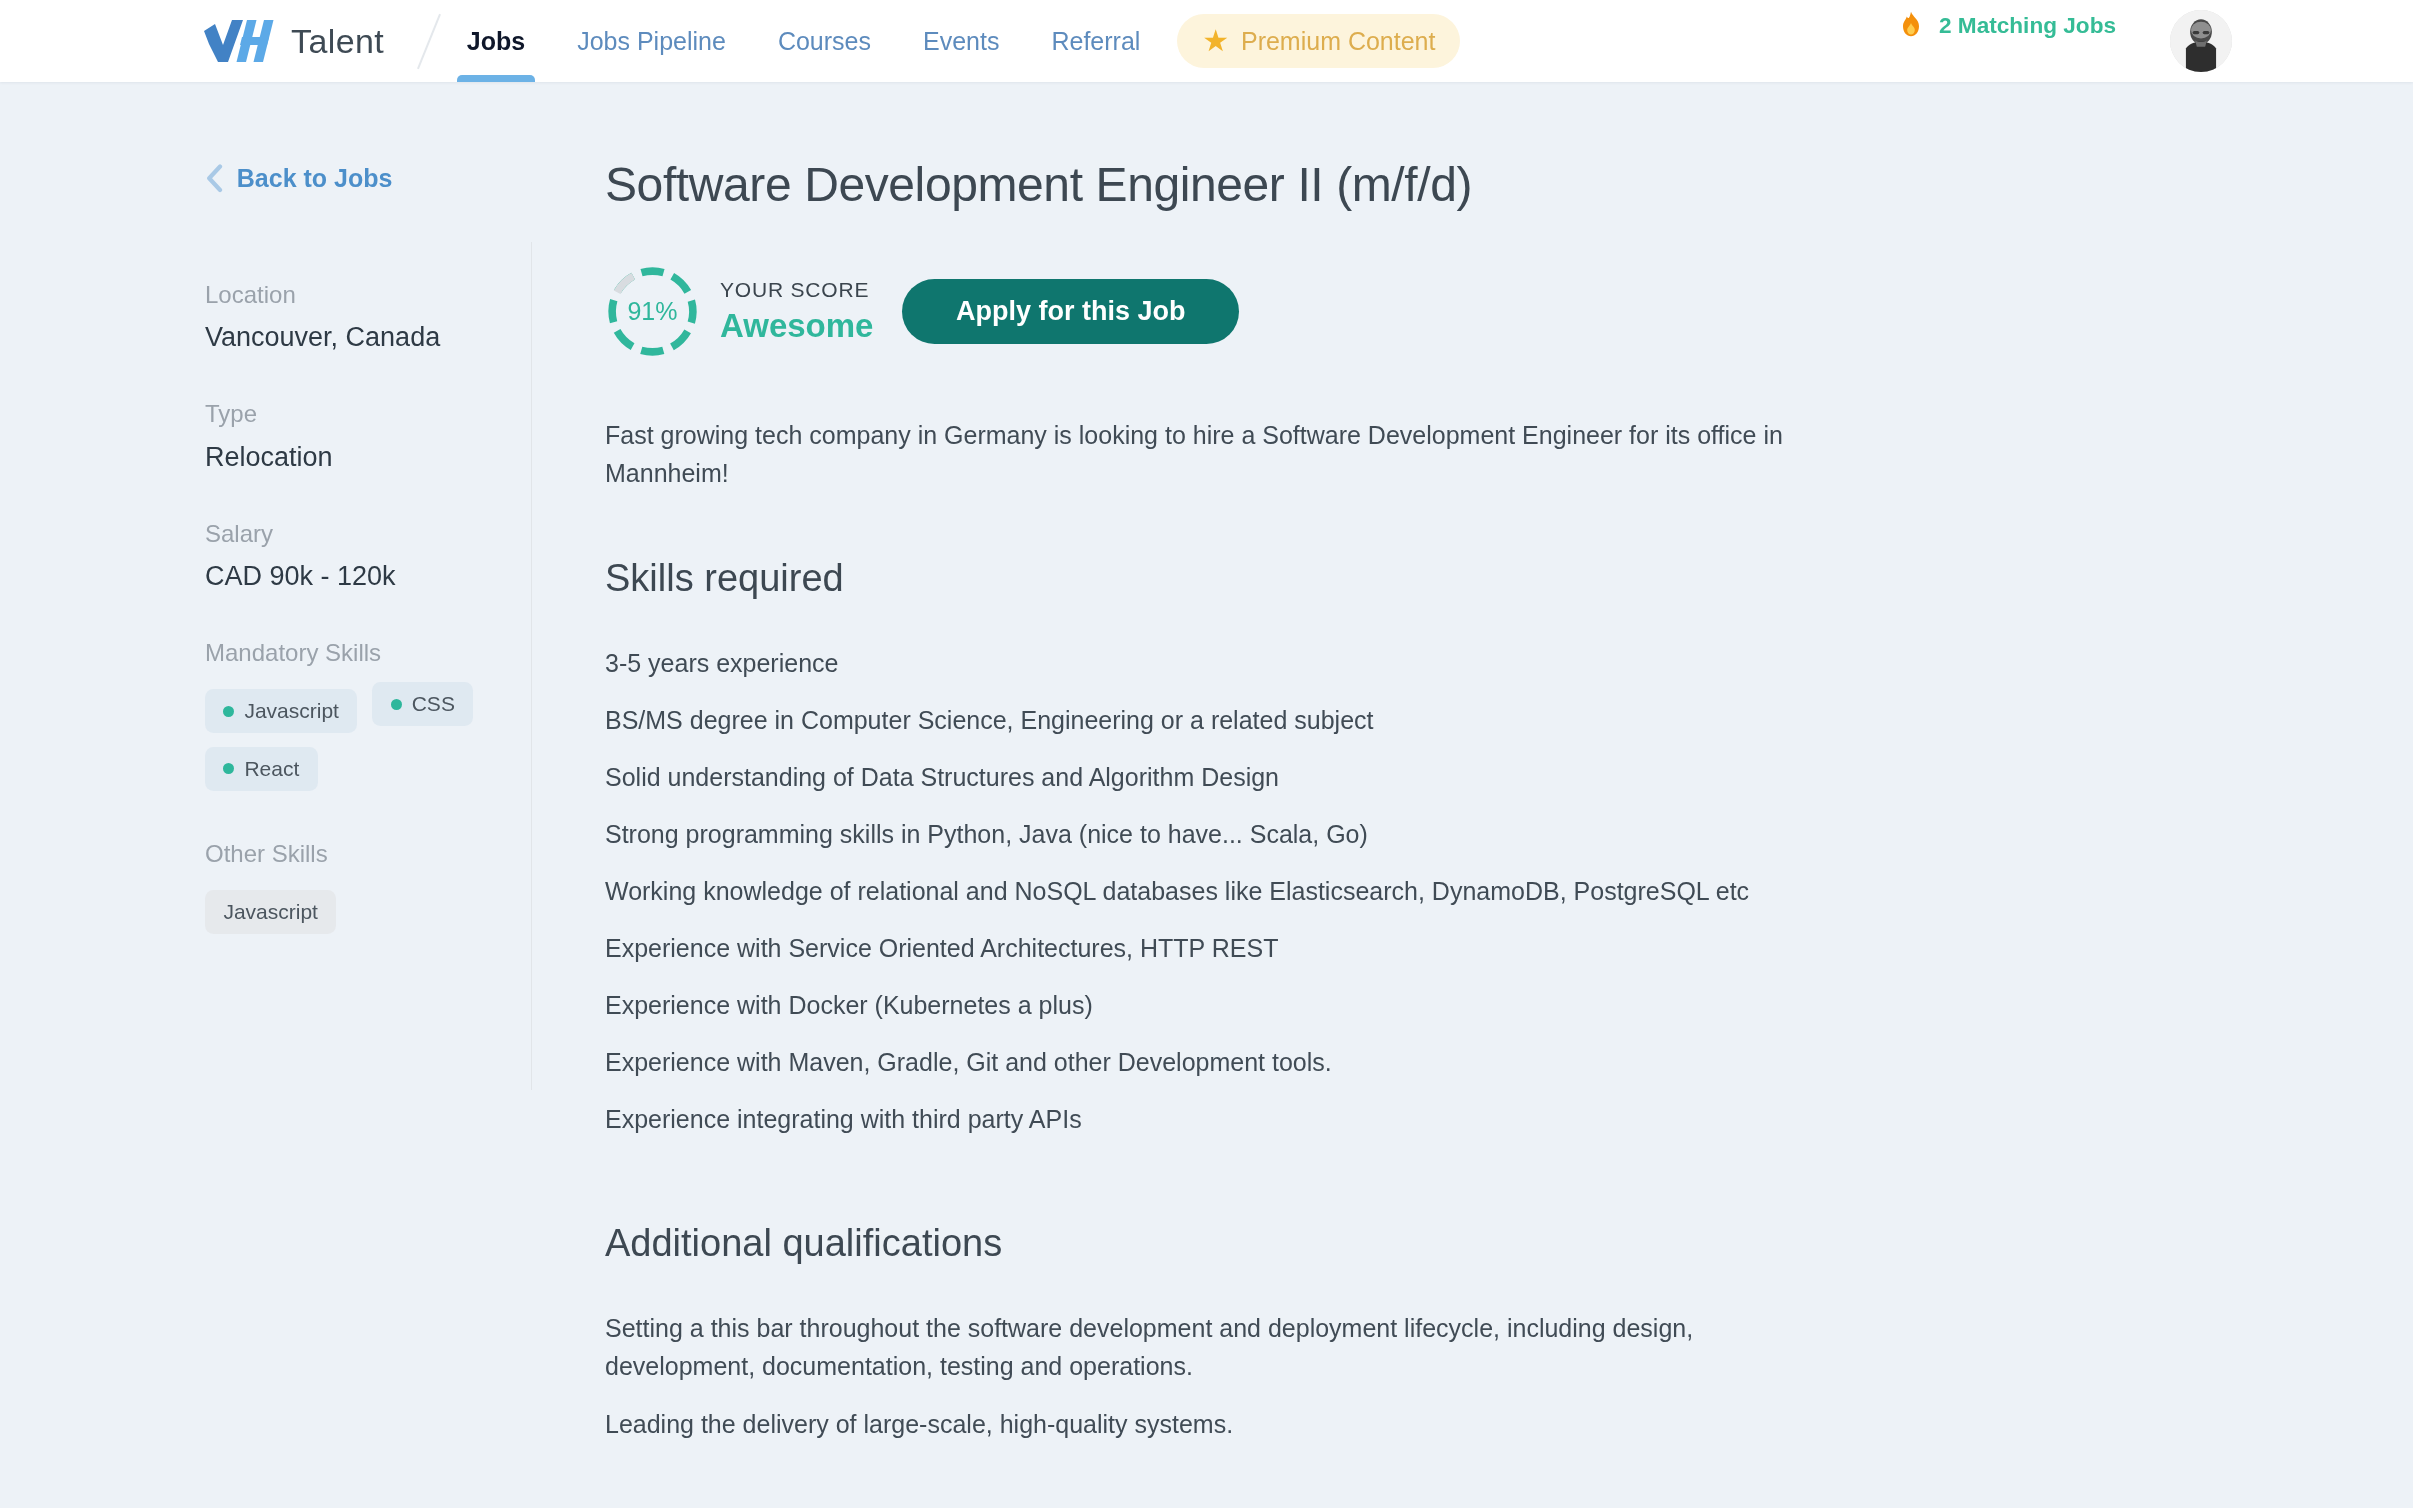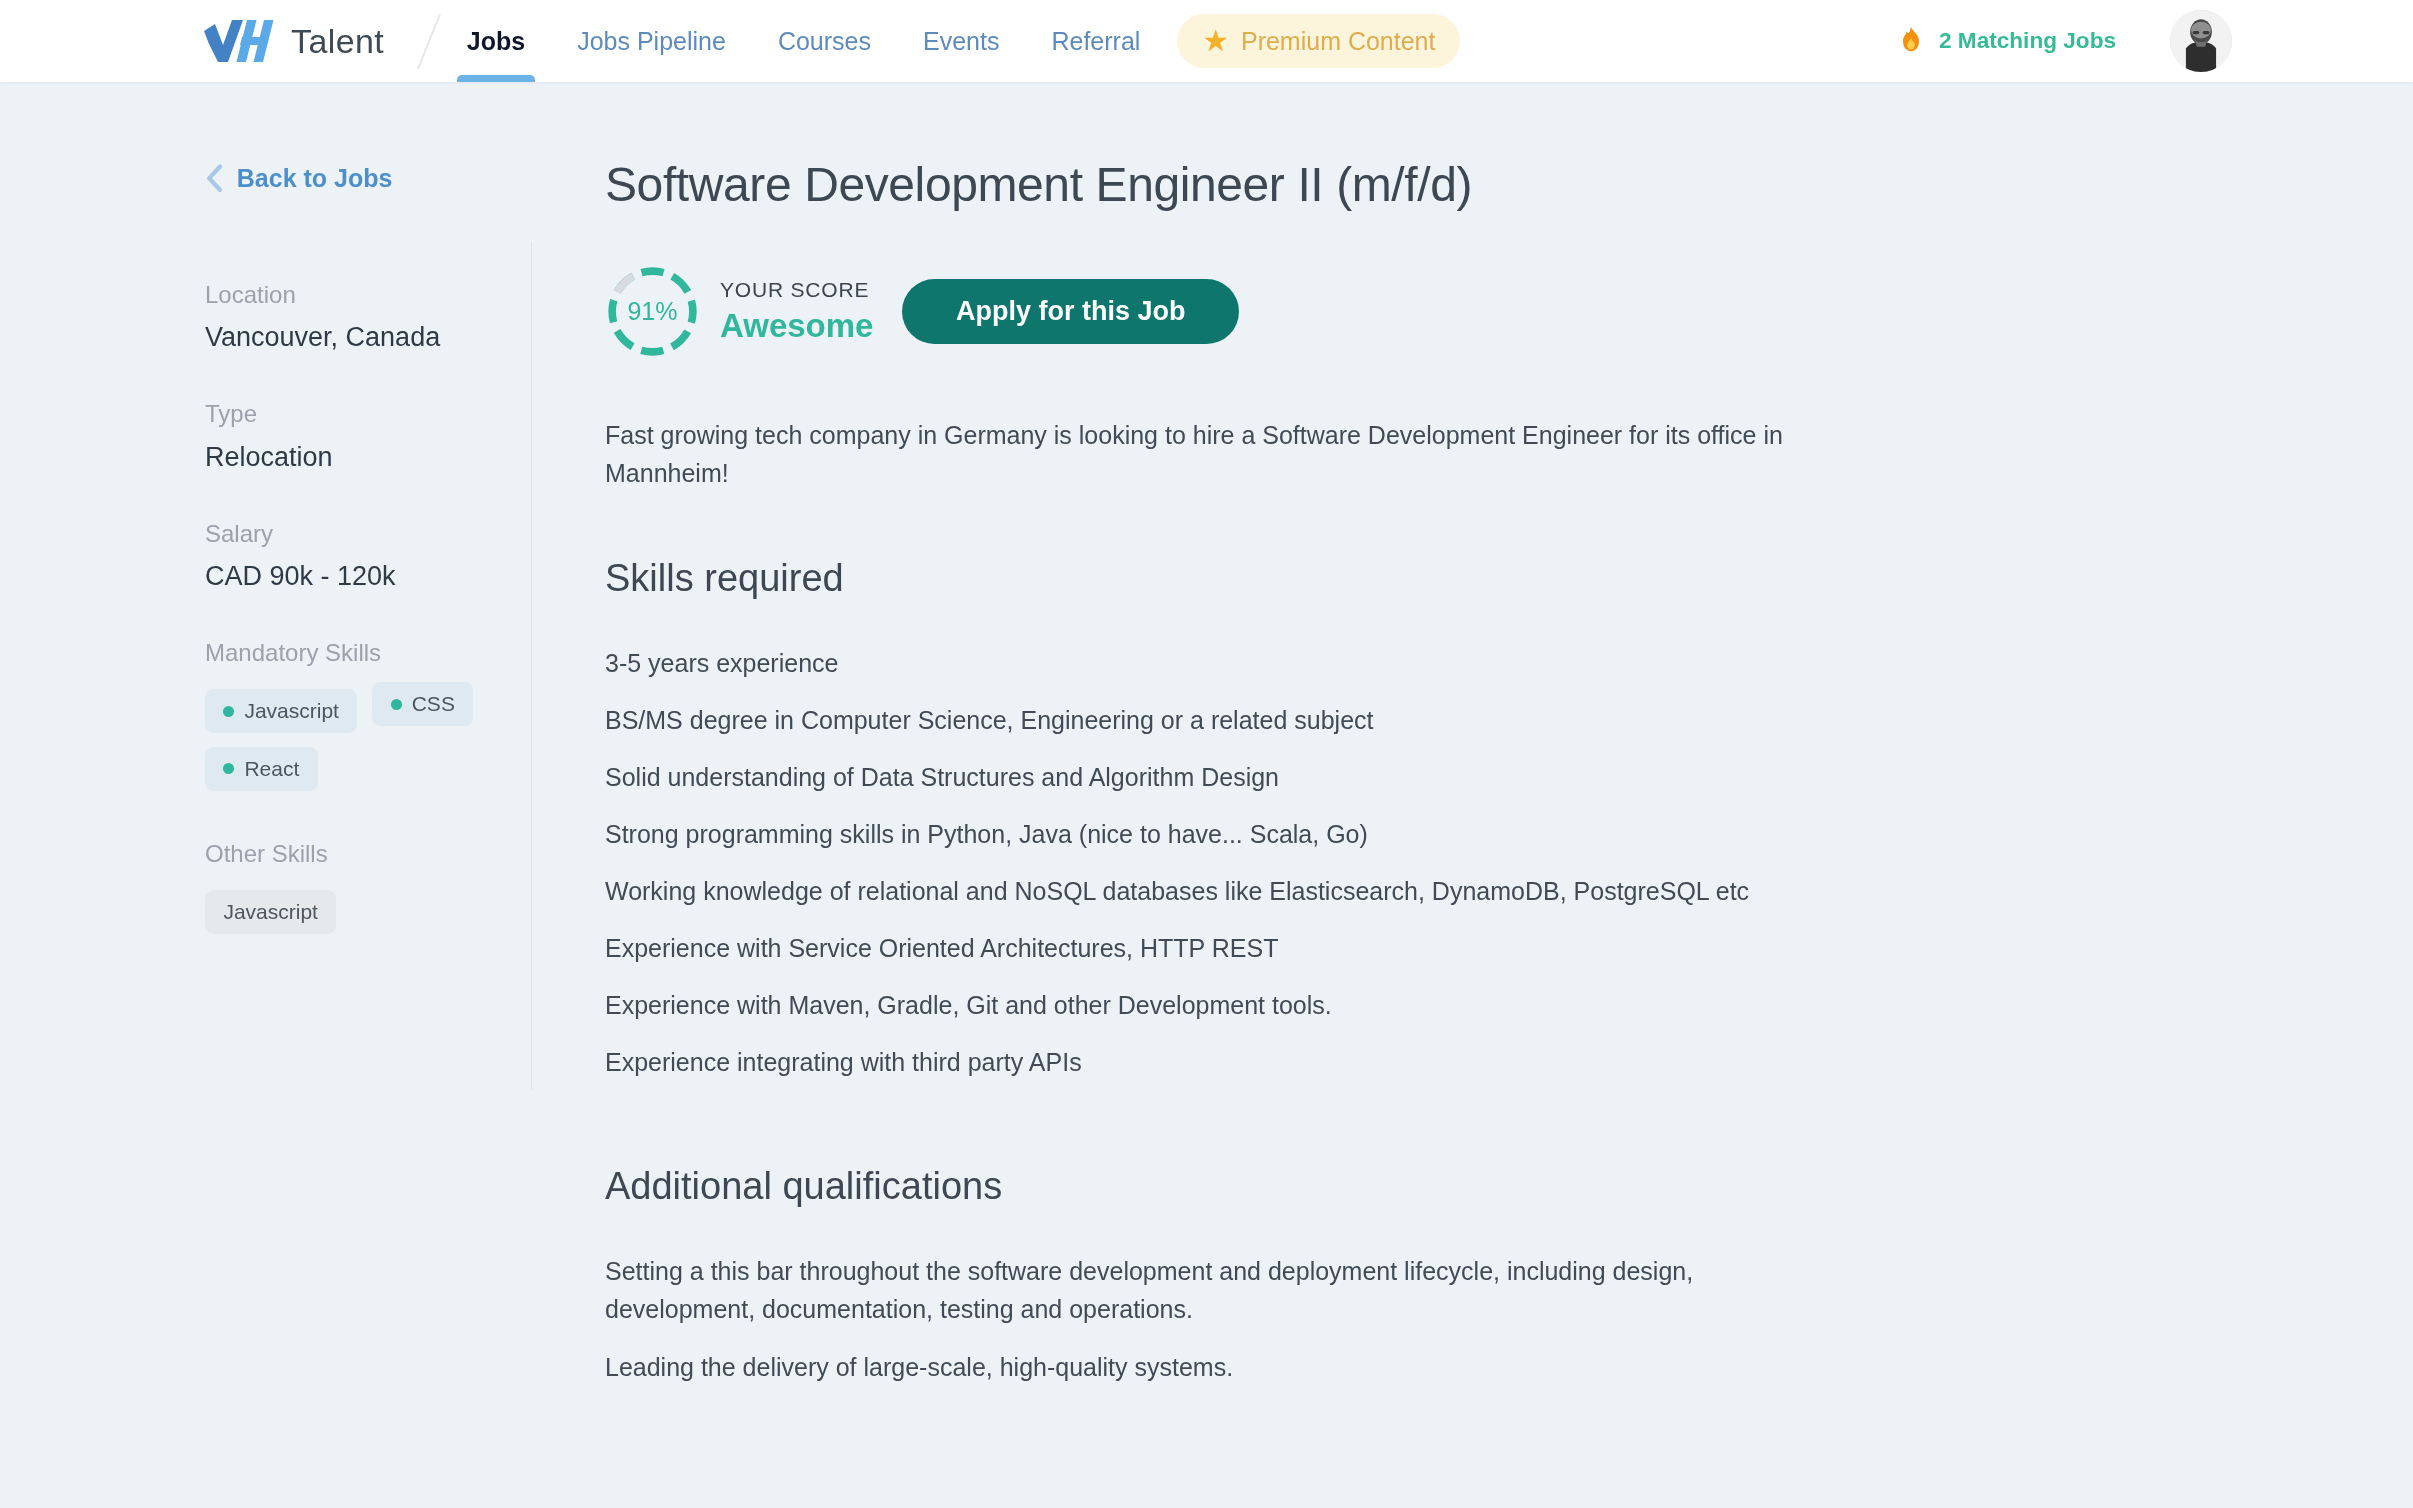--- a/index.html
+++ b/index.html
@@ -41,21 +41,21 @@
     height:7.5px; background:#6cb2e6; border-radius:5px 5px 0 0;
   }
   .premium-pill {
     display:flex; align-items:center; gap:11.7px;
     background:#fdf4dc; border-radius:27px;
     padding:11.7px 25px; margin-left:-15px;
     cursor:pointer;
   }
   .premium-star { font-size:30px; color:#f2b32b; line-height:1; }
   .premium-label { font-size:25px; color:#ddad4e; }
-  .header-right { margin-left:auto; display:flex; align-items:center; gap:54px; }
+  .header-right { margin-left:auto; display:flex; align-items:flex-start; gap:54px; }
   .matching { display:flex; align-items:center; gap:11.7px; cursor:pointer; }
   .flame-icon { width:32px; height:32px; display:block; }
   .matching-label { font-size:22.6px; font-weight:bold; color:#35bc96; }
   .avatar {
     width:62px; height:62px; border-radius:50%; overflow:hidden;
     background:#f1f1f1; cursor:pointer; box-shadow:0 0 0 0.8px #e6e6e6 inset;
   }
   .avatar svg { width:100%; height:100%; display:block; }
 
   
@@ -235,20 +235,21 @@
     <p class="intro">Fast growing tech company in Germany is looking to hire a Software Development Engineer for its office in  Mannheim!</p>
 
     <h2 class="section-heading">Skills required</h2>
     <ul class="skills-list">
       <li>3-5 years experience</li>
       <li>BS/MS degree in Computer Science, Engineering or a related subject</li>
       <li>Solid understanding of Data Structures and Algorithm Design</li>
       <li>Strong programming skills in Python, Java (nice to have... Scala, Go)</li>
       <li>Working knowledge of relational and NoSQL databases like Elasticsearch, DynamoDB, PostgreSQL etc</li>
       <li>Experience with Service Oriented Architectures, HTTP REST</li>
+      <li>Experience with Docker (Kubernetes a plus)</li>
       <li>Experience with Maven, Gradle, Git and other Development tools.</li>
       <li>Experience integrating with third party APIs</li>
     </ul>
 
     <h2 class="section-heading additional">Additional qualifications</h2>
     <p class="para">Setting a this bar throughout the software development and deployment lifecycle, including design, development, documentation, testing and operations.</p>
     <p class="para">Leading the delivery of large-scale, high-quality systems.</p>
   </main>
 
 </div>

